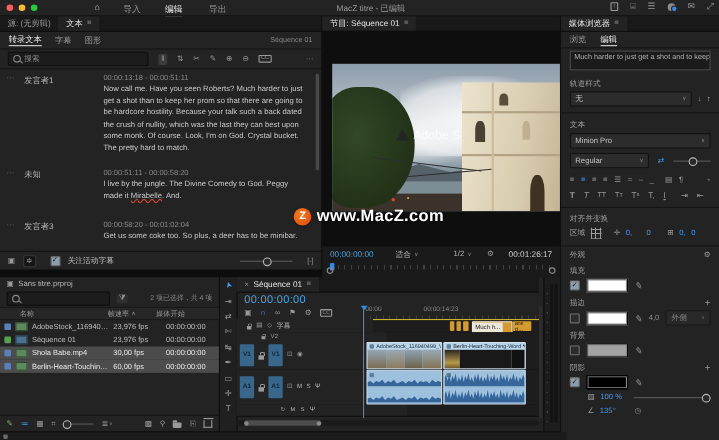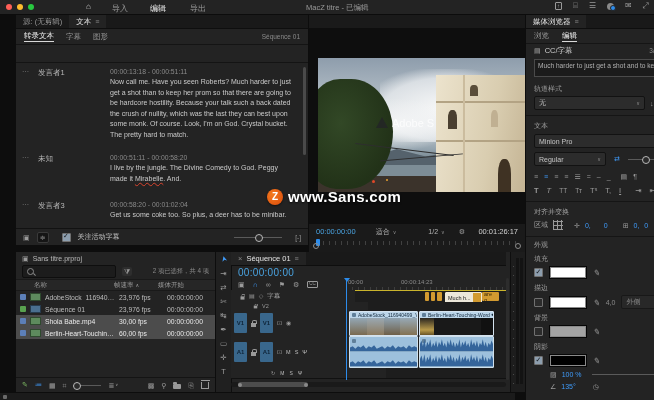--- a/index.html
+++ b/index.html
@@ -1,21 +1,21 @@
 <!DOCTYPE html>
 <html><head>
 <meta charset="utf-8">
 <style>
   html,body{margin:0;padding:0;background:#000;}
   .stage{position:relative;width:654px;height:400px;background:#0d0d0d;overflow:hidden;
          font-family:"Liberation Sans","DejaVu Sans",sans-serif;color:#c8c8c8;
          -webkit-font-smoothing:antialiased;}
   .abs{position:absolute;}
   .row{display:flex;align-items:center;}
-  .panel{position:absolute;background:#232323;margin-left:16px;}
+  .panel{position:absolute;background:#232323;}
   .tabstrip{height:13px;background:#191919;display:flex;align-items:stretch;border-bottom:1px solid #0e0e0e;}
   .tab{display:flex;align-items:center;padding:0 7px;font-size:7.5px;color:#999;gap:4px;white-space:nowrap;}
   .tab.active{background:#232323;color:#e4e4e4;}
   .burger{color:#8a8a8a;font-size:7px;}
   .ic{color:#9a9a9a;font-size:8px;line-height:1;}
   .icb{color:#9a9a9a;font-size:7px;line-height:1;}
   .blue{color:#3f9bfa;}
   .tc{color:#4aa3e0;}
   .sec{font-size:7px;color:#9e9e9e;}
   .hr{height:1px;background:#151515;}
@@ -102,20 +102,34 @@
         <span>文本</span>
           <span class="burger">≡</span>
       </div>
     </div>
     <div class="row" style="height:15px;padding:0 8px;gap:12px;border-bottom:1px solid #141414;">
       <span style="font-size:7.5px;color:#f0f0f0;border-bottom:1px solid #d8d8d8;">转录文本</span>
       <span style="font-size:7.5px;color:#999;">字幕</span>
       <span style="font-size:7.5px;color:#999;">图形</span>
       <span style="margin-left:auto;font-size:6.5px;color:#8a8a8a;">Séquence 01</span>
     </div>
+    <div class="row" style="height:17px;padding:0 7px;gap:9px;">
+      <div class="srch" style="width:118px;height:11px;">
+        <span class="mag"></span>
+        <input placeholder="搜索" style="">
+      </div>
+      <span class="icb" style="background:#3a3a3a;border-radius:2px;padding:1.5px 2.5px;">‖</span>
+      <span class="icb">⇅</span>
+      <span class="icb">✂</span>
+      <span class="icb">✎</span>
+      <span class="icb">⊕</span>
+      <span class="icb">⊖</span>
+      <span class="icb" style="border:1px solid #9a9a9a;border-radius:1px;font-size:5px;padding:0 1px;">CC</span>
+      <span class="icb" style="margin-left:auto;">···</span>
+    </div>
     <div style="position:absolute;top:47px;left:0;right:0;height:167px;overflow:hidden;border-top:1px solid #141414;padding-top:5px;box-sizing:border-box;">
 
       <div class="row" style="align-items:flex-start;padding:0 12px 0 6px;margin-bottom:14px;">
         <span style="width:16px;font-size:7px;color:#777;">···</span>
         <span style="width:72px;font-size:7.5px;color:#b8b8b8;">发言者1</span>
         <div style="flex:1;">
           <div style="font-size:6.8px;color:#8a8a8a;margin-bottom:2px;">00:00:13:18 - 00:00:51:11</div>
           <div style="font-size:7px;color:#cacaca;line-height:10.5px;">Now call me. Have you seen Roberts? Much harder to just get a shot than to keep her prom so that there are going to be hardcore hostility. Because your talk such a back dated the crush of nullity, which was the last they can best upon some monk. Of course. Look, I'm on God. Crystal bucket. The pretty hard to match.</div>
         </div>
       </div>
@@ -146,20 +160,26 @@
       <span class="cb on" style="margin-left:6px;"></span>
       <span style="font-size:7px;color:#c0c0c0;">关注活动字幕</span>
       <div class="slider" style="margin-left:auto;width:48px;">
         <span class="knob" style="left:21px;"></span>
       </div>
       <span style="font-size:6.5px;color:#9a9a9a;margin-left:6px;">[-]</span>
     </div>
   </div>
 
   <div class="panel" style="left:293px;top:15px;width:216px;height:237px;background:#1a1a1a;">
+    <div class="tabstrip">
+      <div class="tab active">
+        <span>节目: Séquence 01</span>
+          <span class="burger">≡</span>
+      </div>
+    </div>
     <div class="abs" style="left:0;top:13px;right:0;height:196px;background:#0e0e0e;">
 
       <div class="abs" style="left:9px;top:30px;width:207px;height:134px;overflow:hidden;background:linear-gradient(#8e9dac,#cdd4d8 52%,#93a3ae 68%,#7d8d96 74%);">
         <div class="abs" style="left:30%;top:8%;width:70%;height:55%;background:radial-gradient(ellipse at 45% 55%,rgba(250,250,250,.95),rgba(240,242,244,.7) 55%,rgba(240,242,244,0) 75%);"></div>
         <div class="abs" style="left:10%;top:30%;width:55%;height:40%;background:radial-gradient(ellipse at 50% 50%,rgba(245,246,247,.9),rgba(245,246,247,0) 70%);"></div>
         <div class="abs" style="left:0;top:64%;width:100%;height:16%;background:#55626c;clip-path:polygon(0 70%,12% 40%,25% 65%,38% 25%,52% 60%,66% 35%,80% 70%,100% 45%,100% 100%,0 100%);"></div>
         <div class="abs" style="left:0;bottom:0;width:60%;height:12%;background:#3b332b;"></div>
         <span class="abs" style="left:26%;bottom:7%;width:3px;height:3px;border-radius:50%;background:#e04828;"></span>
         <span class="abs" style="left:33%;bottom:8%;width:2px;height:2px;border-radius:50%;background:#e8a030;"></span>
         <div class="abs" style="left:-6%;top:16%;width:42%;height:82%;background:radial-gradient(ellipse at 40% 40%,#324826,#223218 70%);border-radius:45% 55% 60% 40%;"></div>
@@ -210,40 +230,35 @@
       <span class="ic">⤒</span>
       <span class="ic">⤓</span>
       <span class="ic" style="margin-left:8px;font-size:7px;">»</span>
       <span class="ic">+</span>
     </div>
   </div>
 
   <div class="abs row" style="left:267px;top:188px;gap:5px;z-index:60;">
     <span style="width:16px;height:16px;border-radius:50%;background:radial-gradient(circle at 35% 35%,#f57a1e,#d94a0a);color:#fff;
                  font-size:10px;font-weight:bold;display:flex;align-items:center;justify-content:center;box-shadow:0 1px 2px rgba(0,0,0,.5);">Z</span>
-    <span style="font-size:15px;font-weight:bold;color:#fff;text-shadow:0 1px 2px rgba(0,0,0,.7);letter-spacing:.3px;">www.Sans.com</span>
+    <span style="font-size:15px;font-weight:bold;color:#fff;text-shadow:0 1px 2px rgba(0,0,0,.7);letter-spacing:.3px;">www.MacZ.com</span>
   </div>
 
   <div class="panel" style="left:510px;top:15px;width:144px;height:385px;">
     <div class="tabstrip">
       <div class="tab active">
         <span>媒体浏览器</span>
           <span class="burger">≡</span>
       </div>
     </div>
     <div class="row" style="height:14px;padding:0 8px;gap:13px;">
       <span style="font-size:7.5px;color:#999;">浏览</span>
       <span style="font-size:7.5px;color:#f0f0f0;border-bottom:1px solid #d8d8d8;">编辑</span>
     </div>
     <div class="hr"></div>
-    <div class="row" style="height:13px;padding:0 8px;gap:4px;">
-      <span class="icb">▤</span>
-      <span style="font-size:7.5px;color:#d0d0d0;">CC/字幕</span>
-      <span style="margin-left:auto;font-size:6.5px;color:#8a8a8a;">3/29</span>
-    </div>
     <div style="margin:2px 8px 4px;height:12px;border:1px solid #4a4a4a;background:#1b1b1b;font-size:6.6px;color:#b0b0b0;
                 padding:2px 3px;white-space:nowrap;overflow:hidden;">Much harder to just get a shot and to keep a promise that t...</div>
     <div class="sec" style="padding:3px 8px 2px;">轨道样式</div>
     <div class="row" style="padding:0 8px;gap:5px;">
       <div class="dd" style="flex:1;">
         <span>无</span>
           <span class="car">∨</span>
       </div>
       <span class="icb">↓</span>
       <span class="icb" style="color:#d0d0d0;">↑</span>

